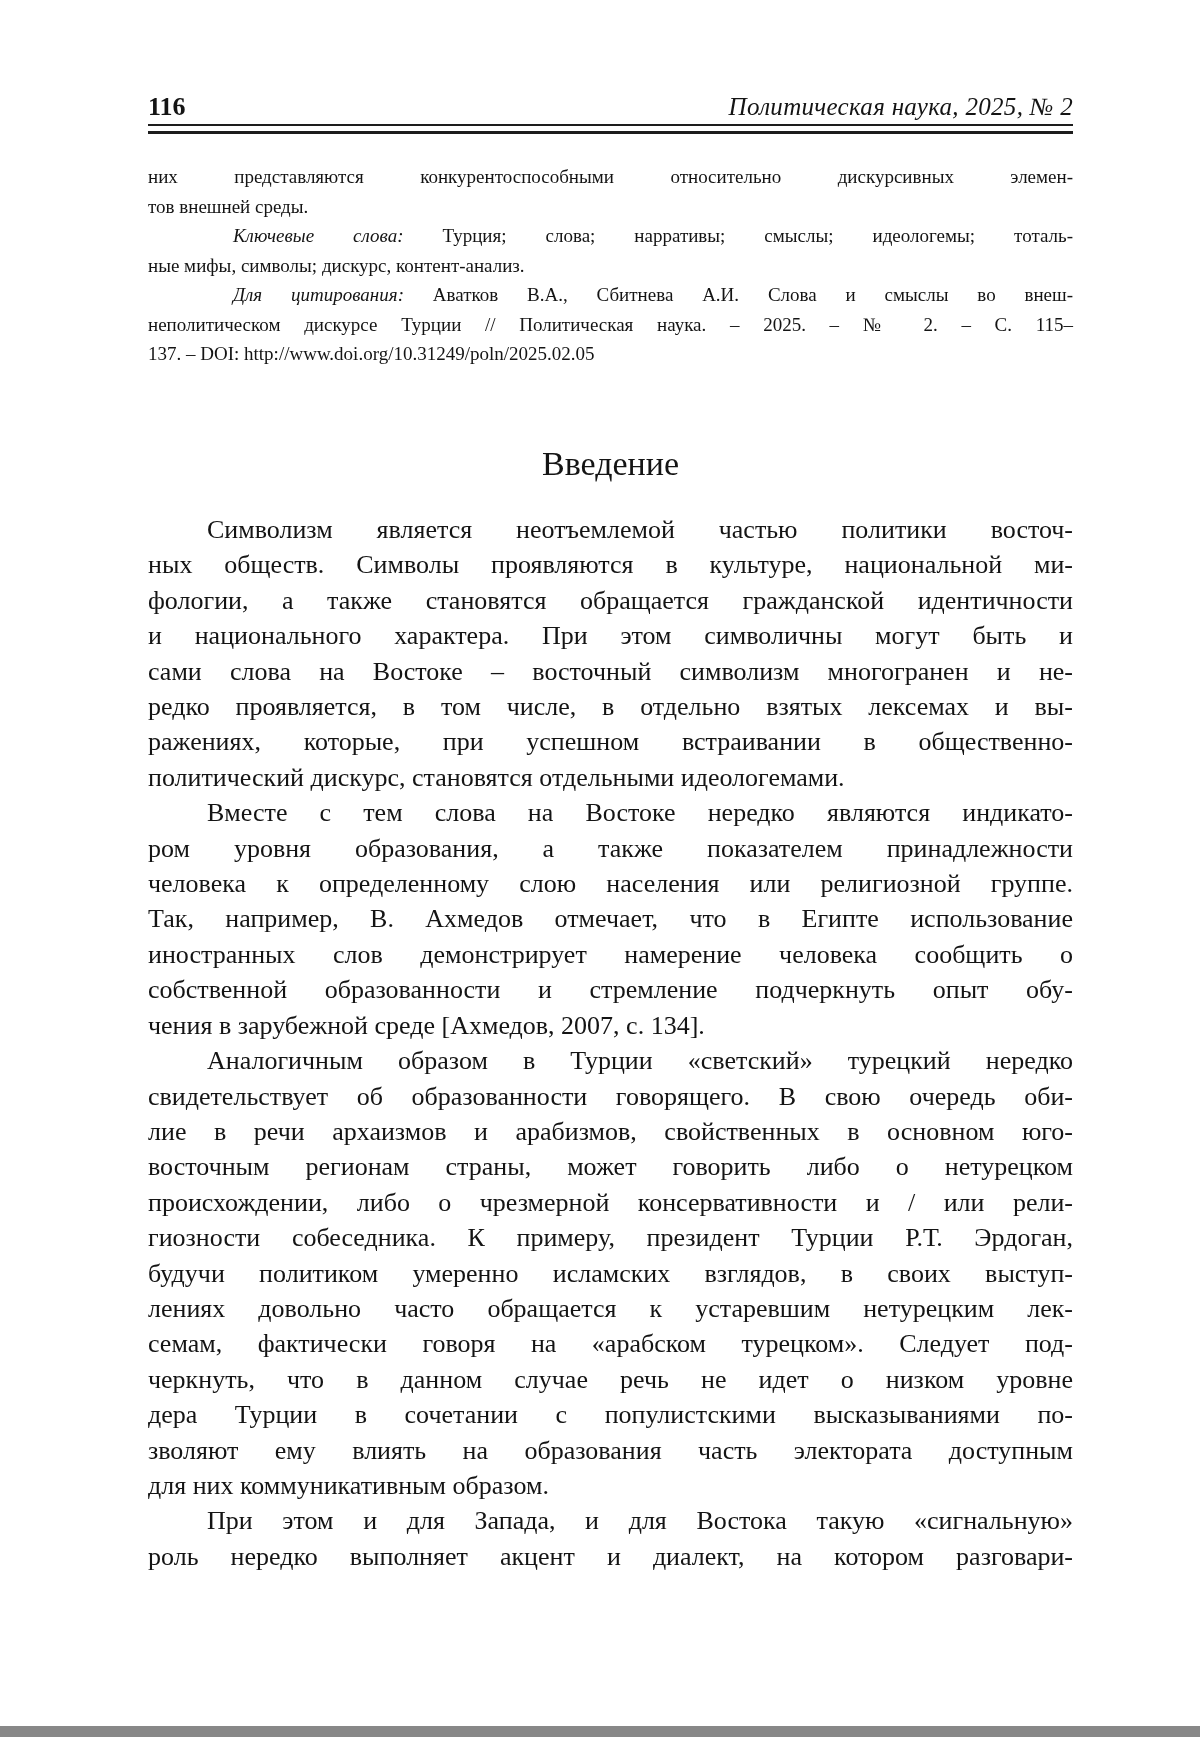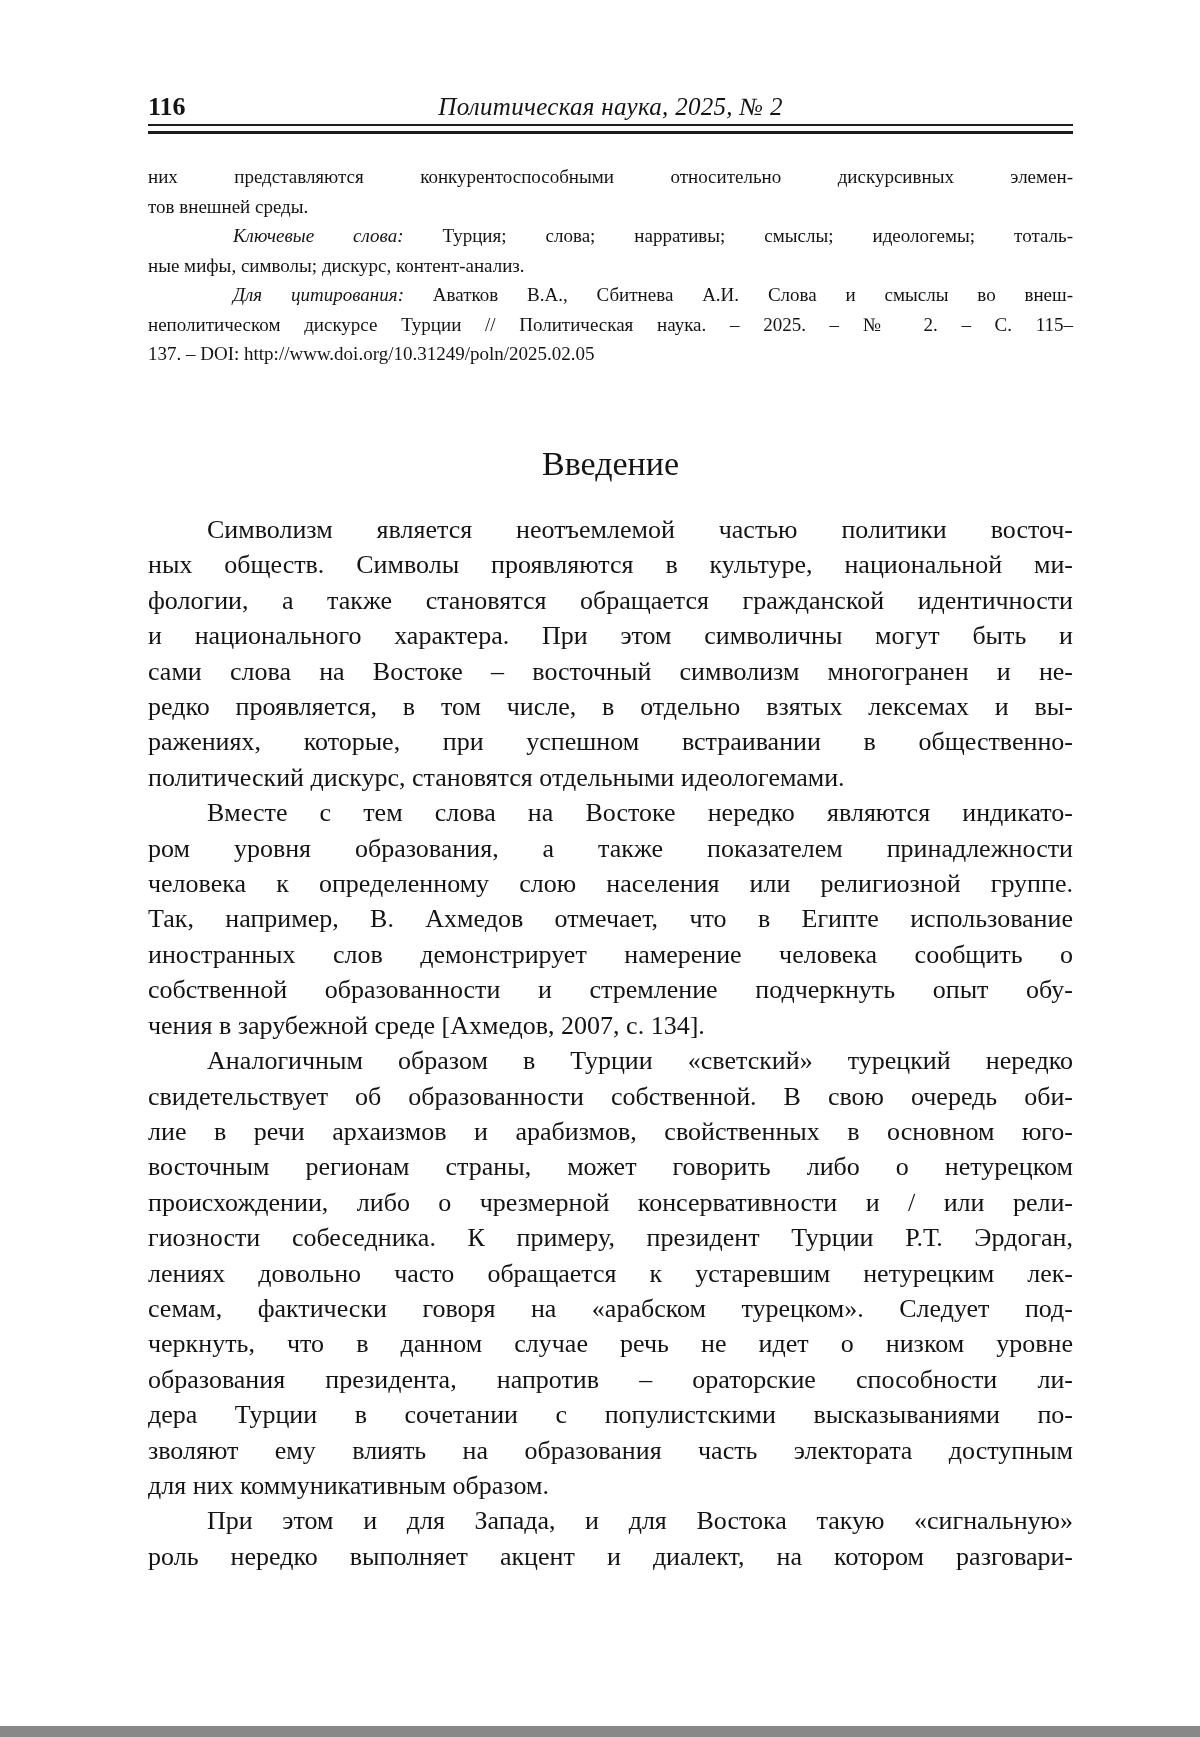--- a/index.html
+++ b/index.html
@@ -19,21 +19,21 @@
   .header-row{
     position:relative;
     height:34px;line-height:34px;
     border-bottom:2px solid #1d1d1d;
   }
   .page-num{
     position:absolute;left:0;top:0;
     font-weight:bold;font-size:26px;
   }
   .journal-title{
-    text-align:center;
+    text-align:right;
     font-style:italic;
     font-size:25px;
     letter-spacing:0.3px;
   }
   .rule2{height:0;border-top:3px solid #1d1d1d;margin-top:5px;}
 
   
   .frontmatter{top:162px;font-size:19px;line-height:29.5px;}
   .frontmatter .find{padding-left:49px;}
 
@@ -98,29 +98,29 @@
       <div class="ln">ром уровня образования, а также показателем принадлежности</div>
       <div class="ln">человека к определенному слою населения или религиозной группе.</div>
       <div class="ln">Так, например, В. Ахмедов отмечает, что в Египте использование</div>
       <div class="ln">иностранных слов демонстрирует намерение человека сообщить о</div>
       <div class="ln">собственной образованности и стремление подчеркнуть опыт обу-</div>
       <div class="last">чения в зарубежной среде [Ахмедов, 2007, с. 134].</div>
     </div>
 
     <div>
       <div class="ln ind">Аналогичным образом в Турции «светский» турецкий нередко</div>
-      <div class="ln">свидетельствует об образованности собственной. В свою очередь оби-</div>
+      <div class="ln">свидетельствует об образованности говорящего. В свою очередь оби-</div>
       <div class="ln">лие в речи архаизмов и арабизмов, свойственных в основном юго-</div>
       <div class="ln">восточным регионам страны, может говорить либо о нетурецком</div>
       <div class="ln">происхождении, либо о чрезмерной консервативности и / или рели-</div>
       <div class="ln">гиозности собеседника. К примеру, президент Турции Р.Т. Эрдоган,</div>
+      <div class="ln">будучи политиком умеренно исламских взглядов, в своих выступ-</div>
       <div class="ln">лениях довольно часто обращается к устаревшим нетурецким лек-</div>
       <div class="ln">семам, фактически говоря на «арабском турецком». Следует под-</div>
       <div class="ln">черкнуть, что в данном случае речь не идет о низком уровне</div>
-      <div class="ln">образования президента, напротив – ораторские способности ли-</div>
       <div class="ln">дера Турции в сочетании с популистскими высказываниями по-</div>
       <div class="ln">зволяют ему влиять на образования часть электората доступным</div>
       <div class="last">для них коммуникативным образом.</div>
     </div>
 
     <div>
       <div class="ln ind">При этом и для Запада, и для Востока такую «сигнальную»</div>
       <div class="ln">роль нередко выполняет акцент и диалект, на котором разговари-</div>
     </div>
 

